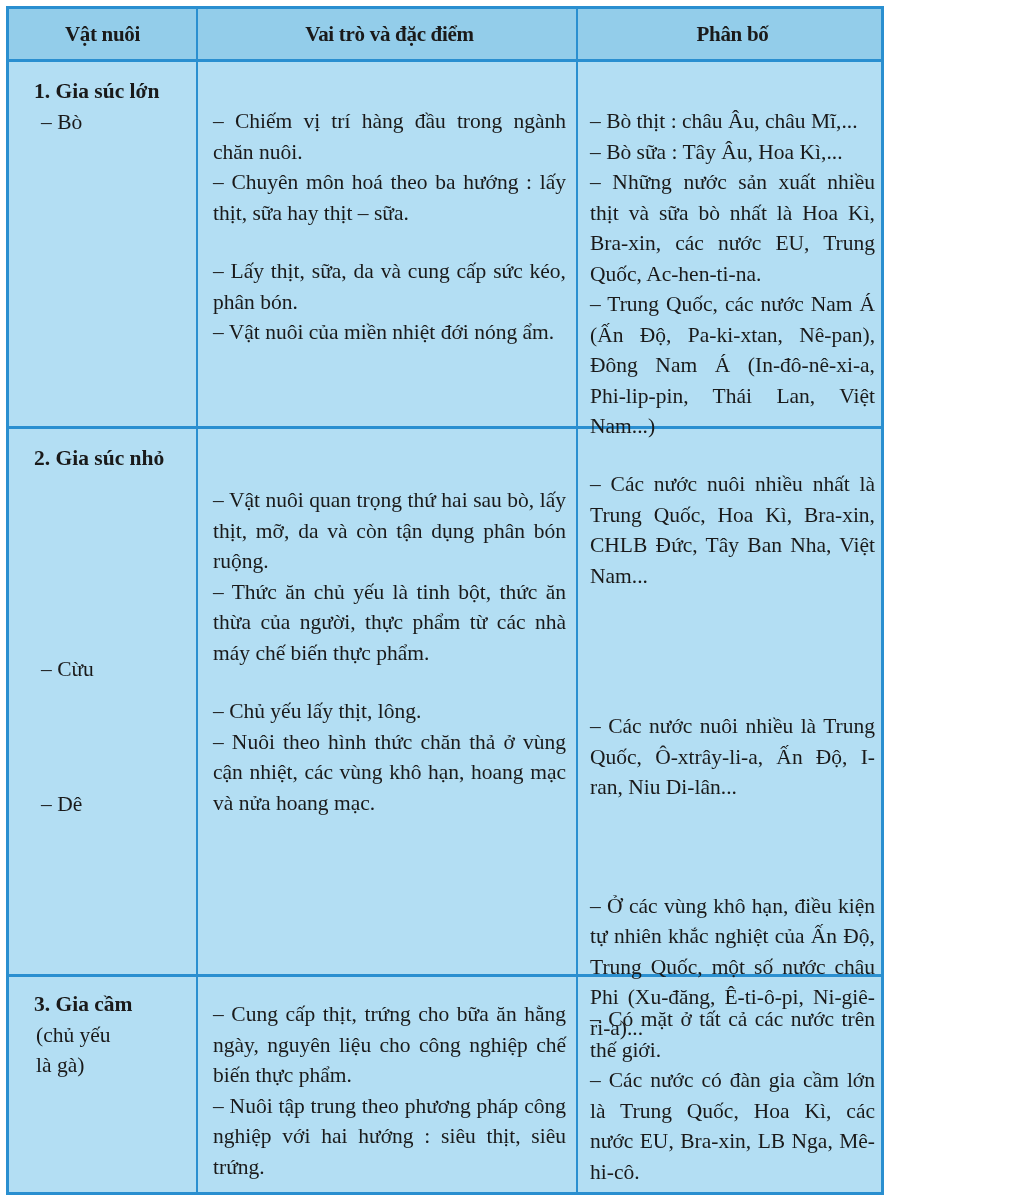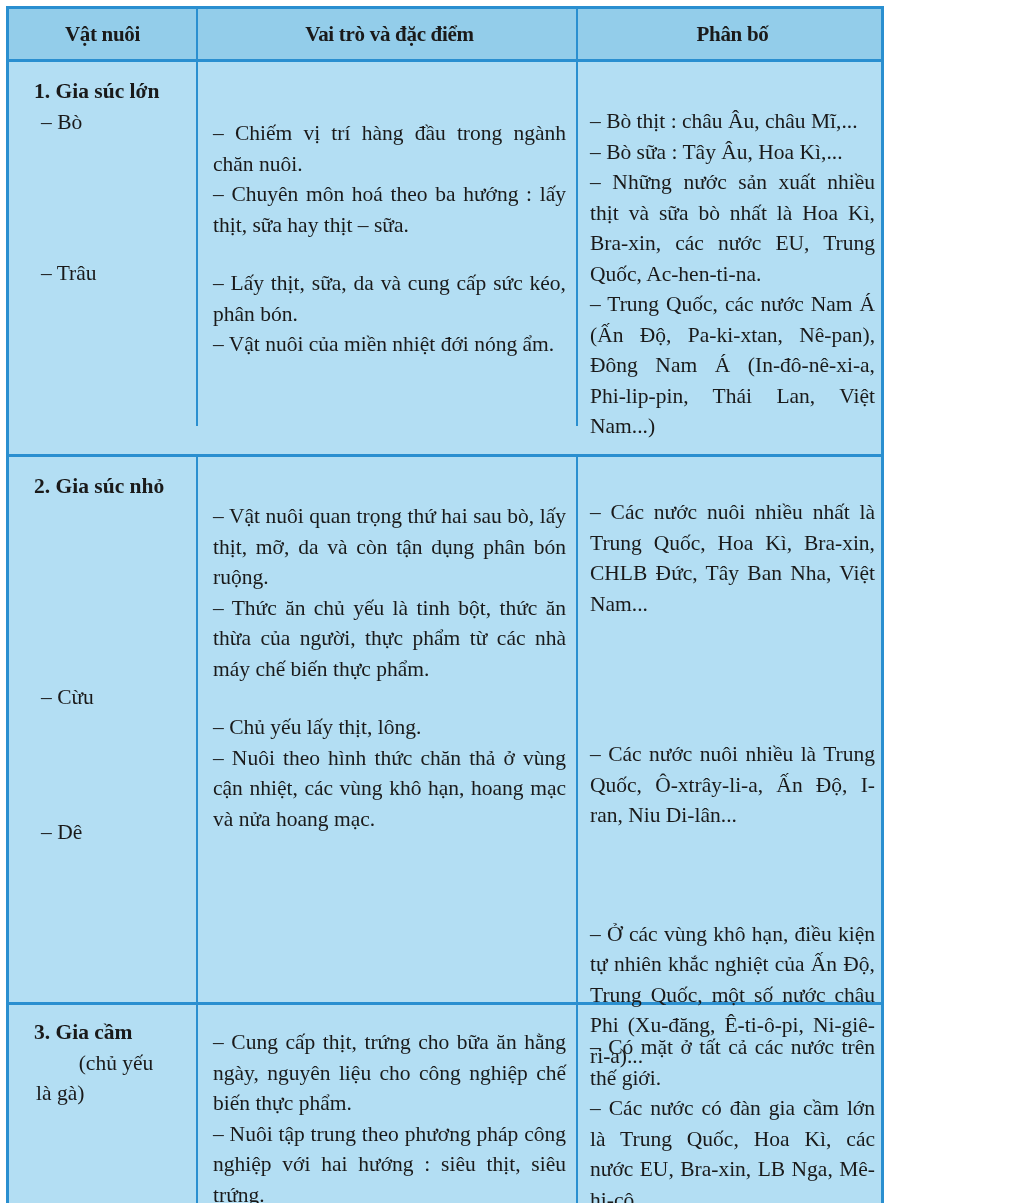--- a/index.html
+++ b/index.html
@@ -73,59 +73,58 @@
   <div class="row header">
     <div class="cell c1">Vật nuôi</div>
     <div class="cell c2">Vai trò và đặc điểm</div>
     <div class="cell c3">Phân bố</div>
   </div>
 
   <div class="row" style="height:367px;">
     <div class="cell c1" style="padding-top:14px;">
       <span class="line group-title">1. Gia súc lớn</span>
       <span class="line animal-name">– Bò</span>
-      <span class="line animal-name" style="margin-top:121px;">– Trâu</span>
     </div>
-    <div class="cell c2" style="padding-top:56px;">
+    <div class="cell c2" style="padding-top:44px;">
       <div class="para">– Chiếm vị trí hàng đầu trong ngành chăn nuôi.</div>
       <div class="para">– Chuyên môn hoá theo ba hướng : lấy thịt, sữa hay thịt – sữa.</div>
       <div class="para" style="margin-top:28px;">– Lấy thịt, sữa, da và cung cấp sức kéo, phân bón.</div>
       <div class="para">– Vật nuôi của miền nhiệt đới nóng ẩm.</div>
     </div>
     <div class="cell c3" style="padding-top:44px;">
       <div class="para">– Bò thịt : châu Âu, châu Mĩ,...</div>
       <div class="para">– Bò sữa : Tây Âu, Hoa Kì,...</div>
       <div class="para">– Những nước sản xuất nhiều thịt và sữa bò nhất là Hoa Kì, Bra-xin, các nước EU, Trung Quốc, Ac-hen-ti-na.</div>
       <div class="para" style="">– Trung Quốc, các nước Nam Á (Ấn Độ, Pa-ki-xtan, Nê-pan), Đông Nam Á (In-đô-nê-xi-a, Phi-lip-pin, Thái Lan, Việt Nam...)</div>
     </div>
   </div>
 
-  <div class="row" style="height:548px;margin-top:28px;">
+  <div class="row" style="height:548px;">
     <div class="cell c1" style="padding-top:14px;">
       <span class="line group-title">2. Gia súc nhỏ</span>
       <span class="line animal-name" style="margin-top:180px;">– Cừu</span>
       <span class="line animal-name" style="margin-top:105px;">– Dê</span>
     </div>
-    <div class="cell c2" style="padding-top:44px;">
+    <div class="cell c2" style="padding-top:56px;">
       <div class="para">– Vật nuôi quan trọng thứ hai sau bò, lấy thịt, mỡ, da và còn tận dụng phân bón ruộng.</div>
       <div class="para">– Thức ăn chủ yếu là tinh bột, thức ăn thừa của người, thực phẩm từ các nhà máy chế biến thực phẩm.</div>
       <div class="para" style="margin-top:28px;">– Chủ yếu lấy thịt, lông.</div>
       <div class="para">– Nuôi theo hình thức chăn thả ở vùng cận nhiệt, các vùng khô hạn, hoang mạc và nửa hoang mạc.</div>
     </div>
     <div class="cell c3" style="padding-top:40px;">
       <div class="para">– Các nước nuôi nhiều nhất là Trung Quốc, Hoa Kì, Bra-xin, CHLB Đức, Tây Ban Nha, Việt Nam...</div>
       <div class="para" style="margin-top:120px;">– Các nước nuôi nhiều là Trung Quốc, Ô-xtrây-li-a, Ấn Độ, I-ran, Niu Di-lân...</div>
       <div class="para" style="margin-top:88px;">– Ở các vùng khô hạn, điều kiện tự nhiên khắc nghiệt của Ấn Độ, Trung Quốc, một số nước châu Phi (Xu-đăng, Ê-ti-ô-pi, Ni-giê-ri-a)...</div>
     </div>
   </div>
 
   <div class="row" style="height:218px;">
     <div class="cell c1" style="padding-top:12px;">
       <span class="line group-title">3. Gia cầm</span>
-      <span class="line animal-name" style="padding-left:27px;text-align:center;">(chủ yếu</span>
+      <span class="line animal-name" style="padding-left:27px;">(chủ yếu</span>
       <span class="line animal-name" style="padding-left:27px;">là gà)</span>
     </div>
     <div class="cell c2" style="padding-top:22px;">
       <div class="para">– Cung cấp thịt, trứng cho bữa ăn hằng ngày, nguyên liệu cho công nghiệp chế biến thực phẩm.</div>
       <div class="para">– Nuôi tập trung theo phương pháp công nghiệp với hai hướng : siêu thịt, siêu trứng.</div>
     </div>
     <div class="cell c3" style="padding-top:27px;">
       <div class="para">– Có mặt ở tất cả các nước trên thế giới.</div>
       <div class="para">– Các nước có đàn gia cầm lớn là Trung Quốc, Hoa Kì, các nước EU, Bra-xin,  LB Nga, Mê-hi-cô.</div>
     </div>

